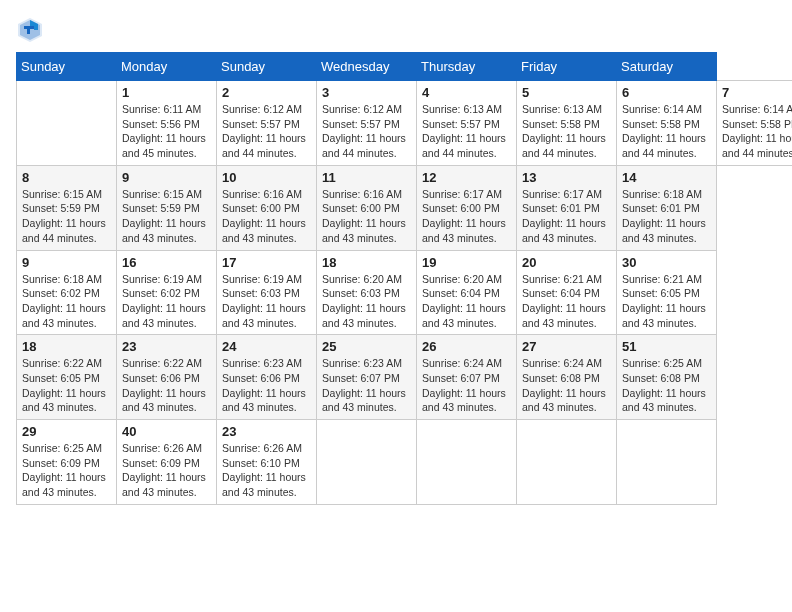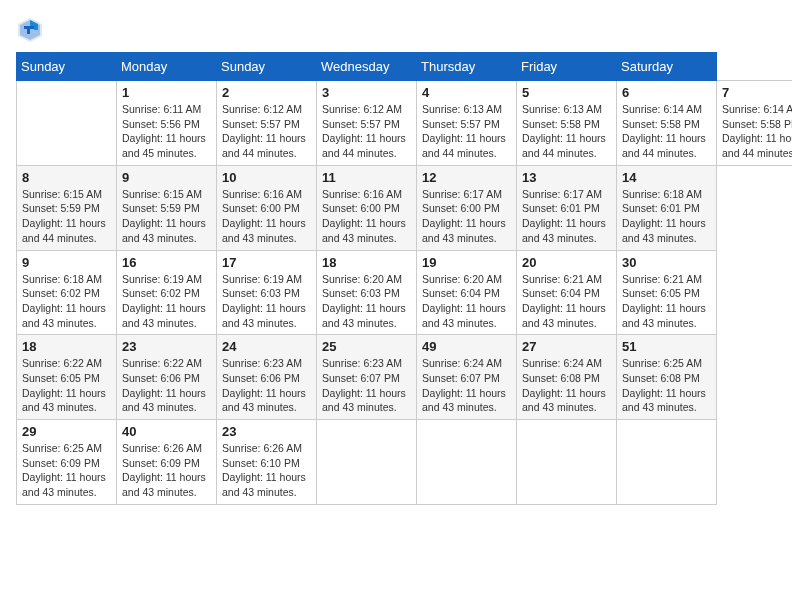--- a/index.html
+++ b/index.html
@@ -225,21 +225,21 @@
         </td>
         <td>
           <span class="day-num">24</span>
           <div class="day-info">Sunrise: 6:23 AM<br>Sunset: 6:06 PM<br>Daylight: 11 hours and 43 minutes.</div>
         </td>
         <td>
           <span class="day-num">25</span>
           <div class="day-info">Sunrise: 6:23 AM<br>Sunset: 6:07 PM<br>Daylight: 11 hours and 43 minutes.</div>
         </td>
         <td>
-          <span class="day-num">49</span>
+          <span class="day-num">26</span>
           <div class="day-info">Sunrise: 6:24 AM<br>Sunset: 6:07 PM<br>Daylight: 11 hours and 43 minutes.</div>
         </td>
         <td>
           <span class="day-num">27</span>
           <div class="day-info">Sunrise: 6:24 AM<br>Sunset: 6:08 PM<br>Daylight: 11 hours and 43 minutes.</div>
         </td>
         <td>
           <span class="day-num">51</span>
           <div class="day-info">Sunrise: 6:25 AM<br>Sunset: 6:08 PM<br>Daylight: 11 hours and 43 minutes.</div>
         </td>

